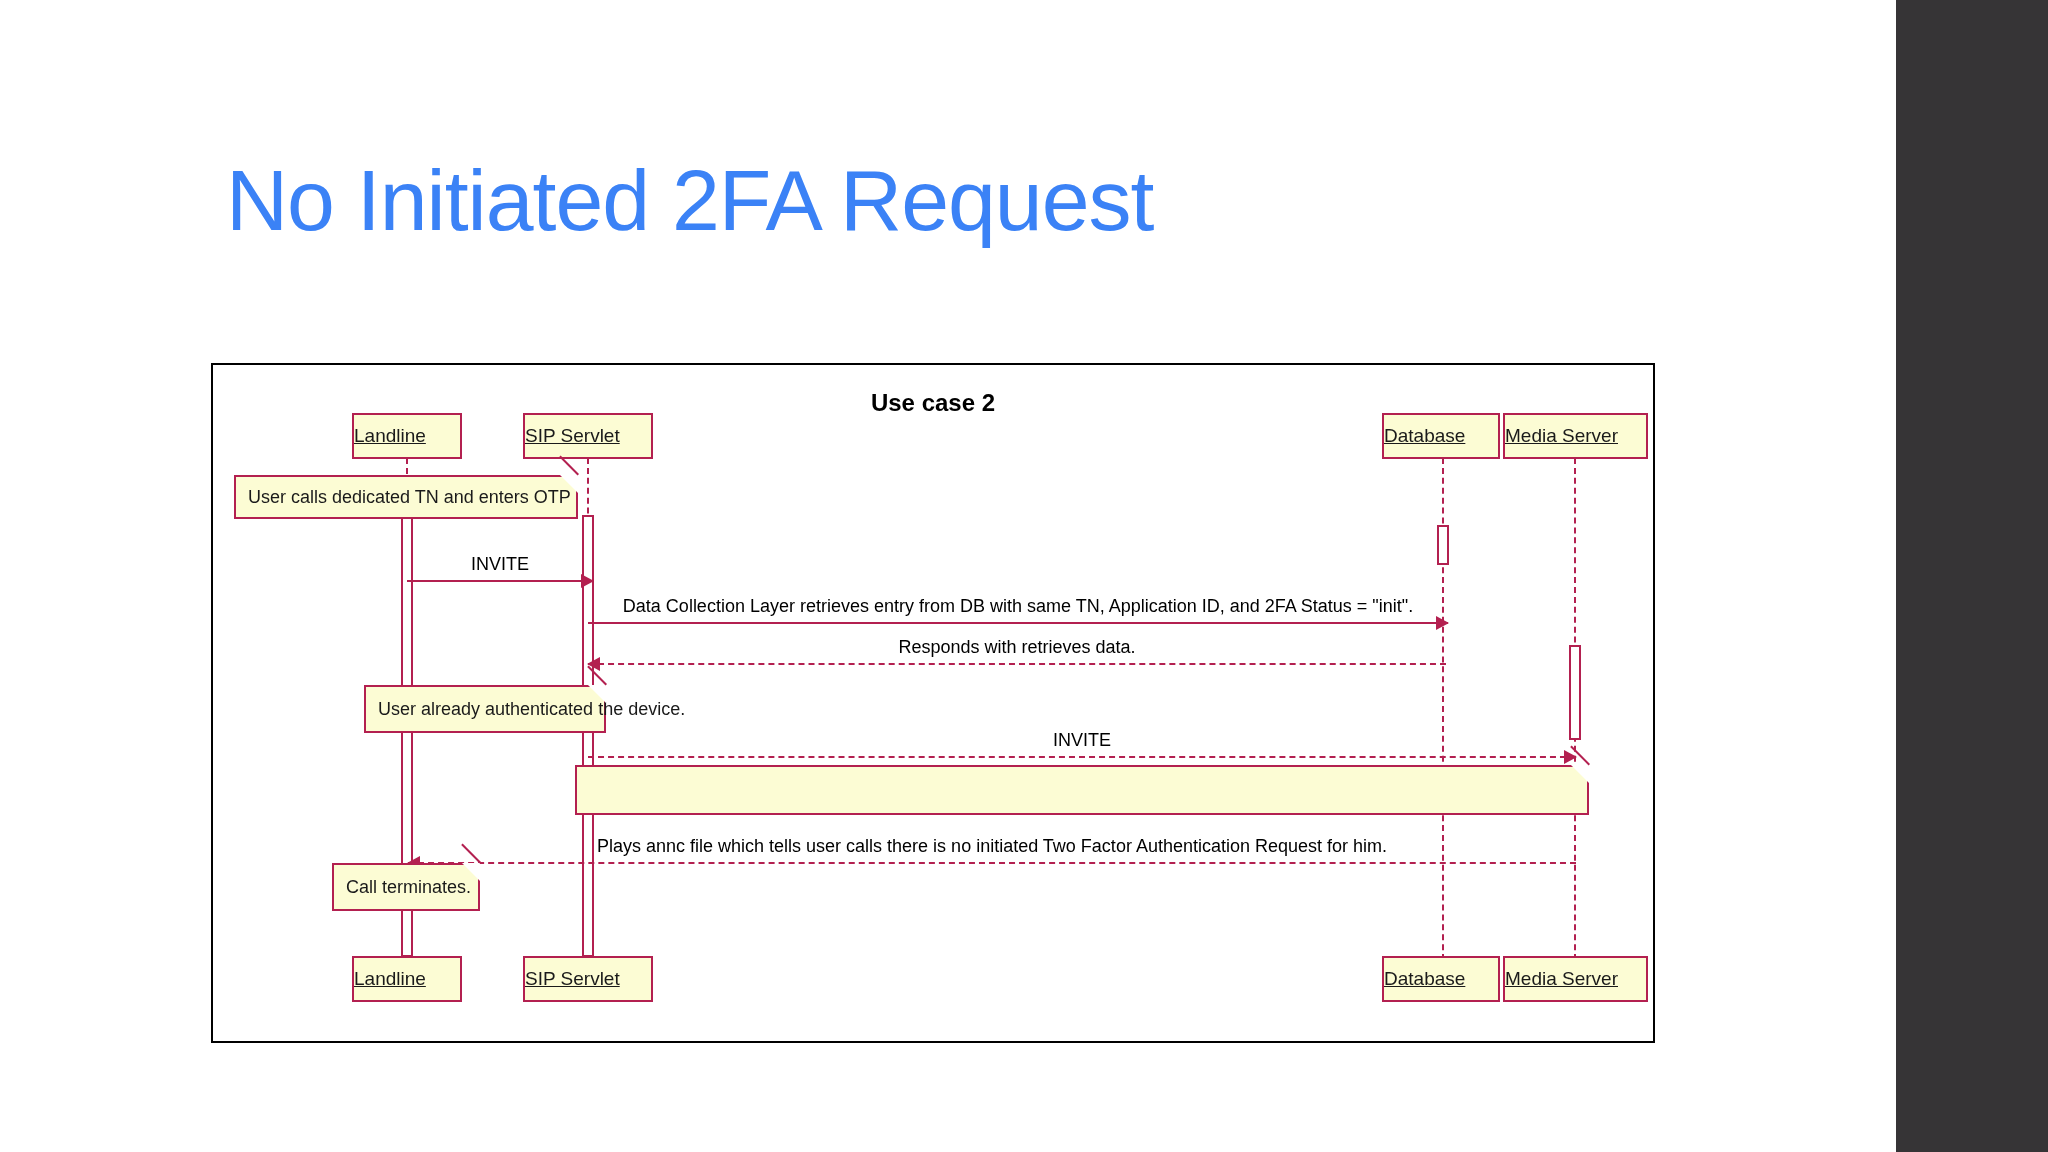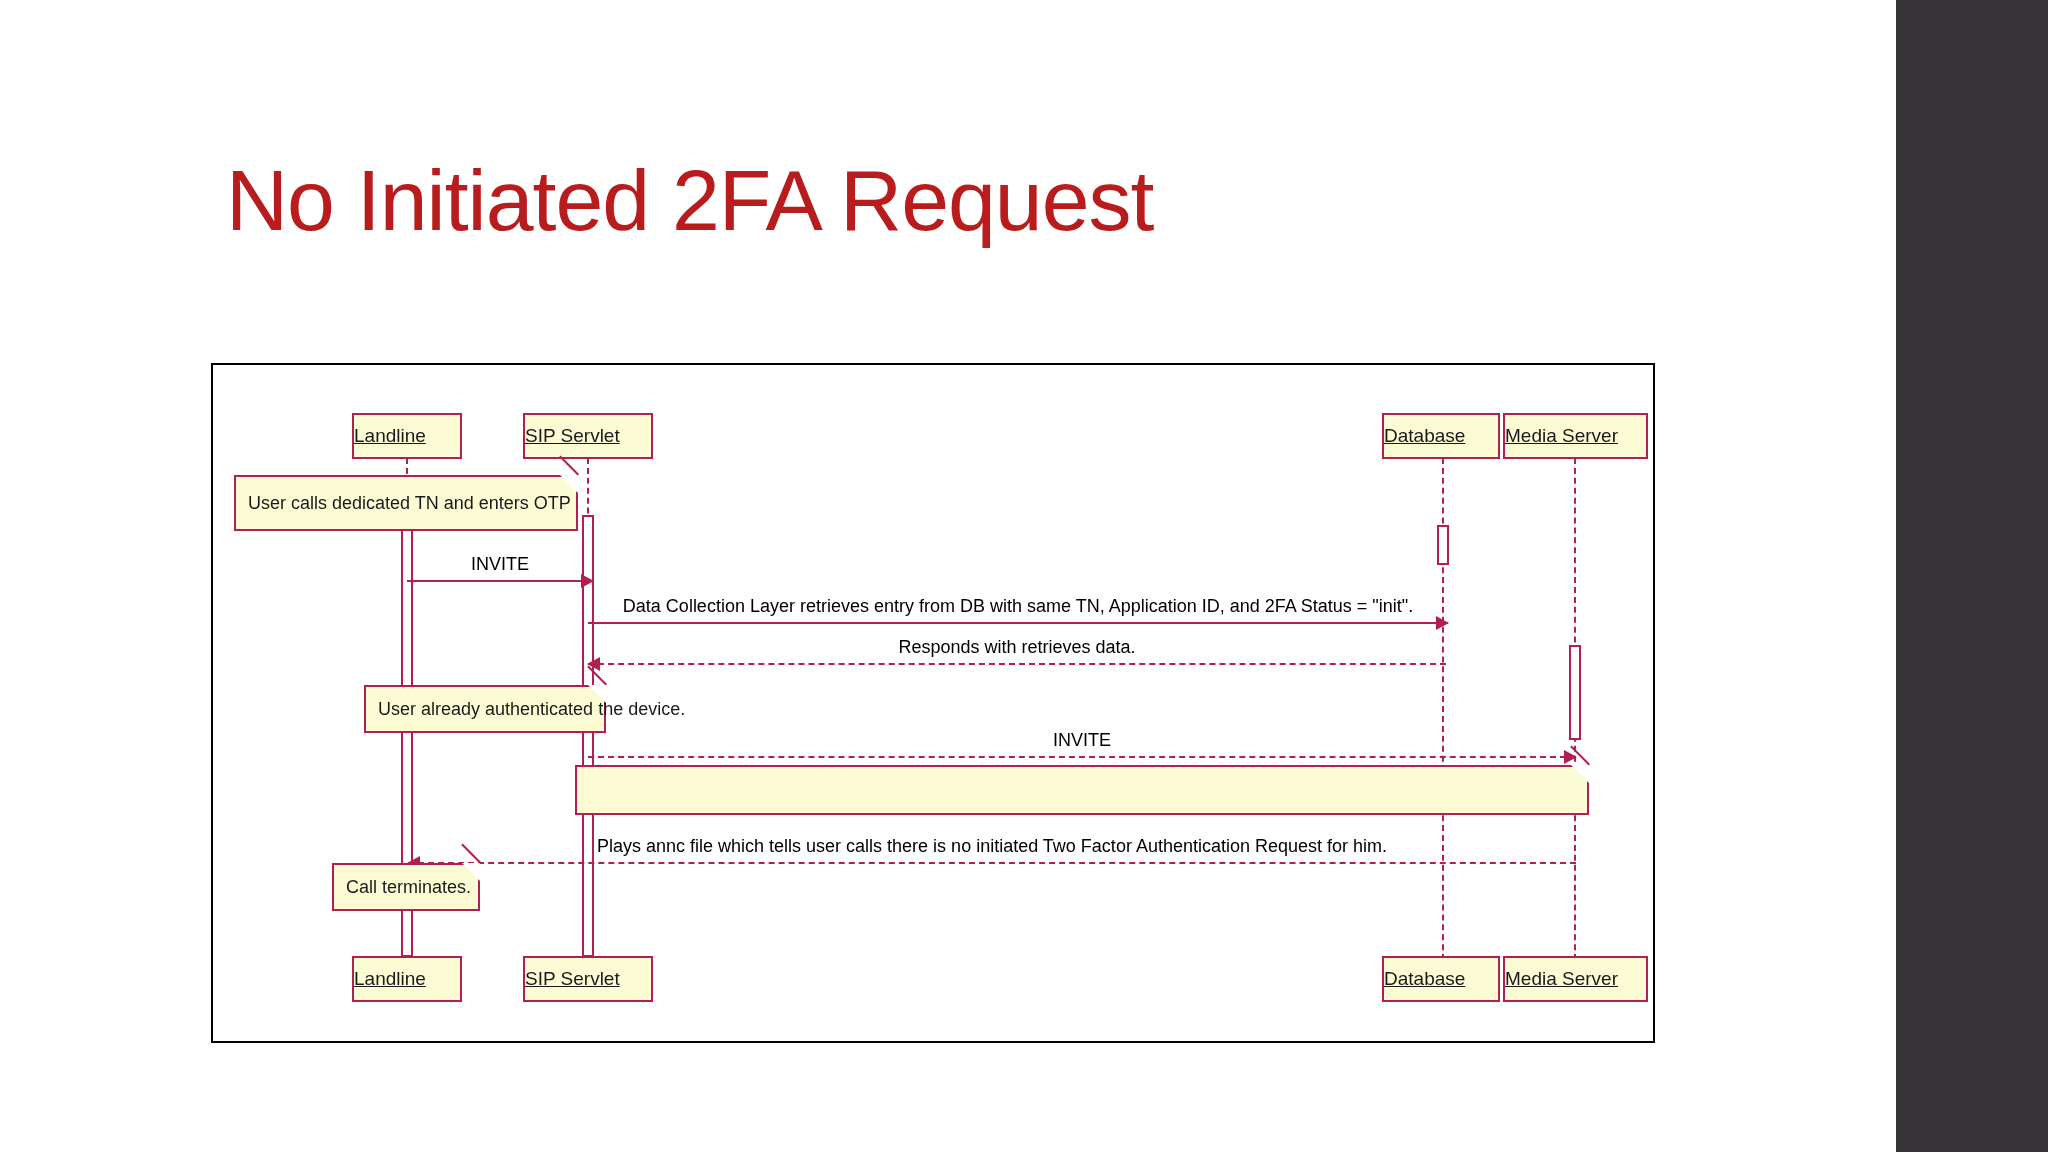--- a/index.html
+++ b/index.html
@@ -34,21 +34,21 @@
 
   
   #slide-title {
     position: absolute;
     left: 226px;
     top: 155px;
     font-family: "Liberation Sans", sans-serif;
     font-size: 86px;
     font-weight: 400;
     letter-spacing: -1px;
-    color: #b91c1c;
+    color: #3b82f6;
     white-space: nowrap;
     line-height: 1.05;
   }
 
   
   #diagram {
     position: absolute;
     left: 211px;
     top: 363px;
     width: 1444px;
@@ -185,20 +185,21 @@
 </style>
 </head>
 <body>
 
 <div id="slide">
 
   <div id="slide-title">No Initiated 2FA Request</div>
 
   <div id="diagram">
 
+    <div id="diagram-title">Use case 2</div>
 
     <div class="lifeline" style="left:193px; top:93px; height:512px;"></div>
     <div class="lifeline" style="left:374px; top:93px; height:512px;"></div>
     <div class="lifeline" style="left:1229px; top:93px; height:512px;"></div>
     <div class="lifeline" style="left:1361px; top:93px; height:512px;"></div>
 
     <div class="activation" style="left:188px; top:130px; height:462px;"></div>
     <div class="activation" style="left:369px; top:150px; height:442px;"></div>
     <div class="activation" style="left:1224px; top:160px; height:40px;"></div>
     <div class="activation" style="left:1356px; top:280px; height:95px;"></div>
@@ -209,21 +210,21 @@
     <div class="participant" style="left:310px; top:48px; width:130px;">
       <span>SIP Servlet</span>
     </div>
     <div class="participant" style="left:1169px; top:48px; width:118px;">
       <span>Database</span>
     </div>
     <div class="participant" style="left:1290px; top:48px; width:145px;">
       <span>Media Server</span>
     </div>
 
-    <div class="note" style="left:21px; top:110px; width:344px; height:56px;">
+    <div class="note" style="left:21px; top:110px; width:344px; height:44px;">
       <span class="note-text">User calls dedicated TN and enters OTP</span>
       <span class="fold-diag"></span>
       <span class="fold-line"></span>
     </div>
 
     <div class="msg" style="left:194px; top:215px; width:186px;">
       <span class="line"></span>
       <span class="head-right"></span>
       <span class="label">INVITE</span>
     </div>

